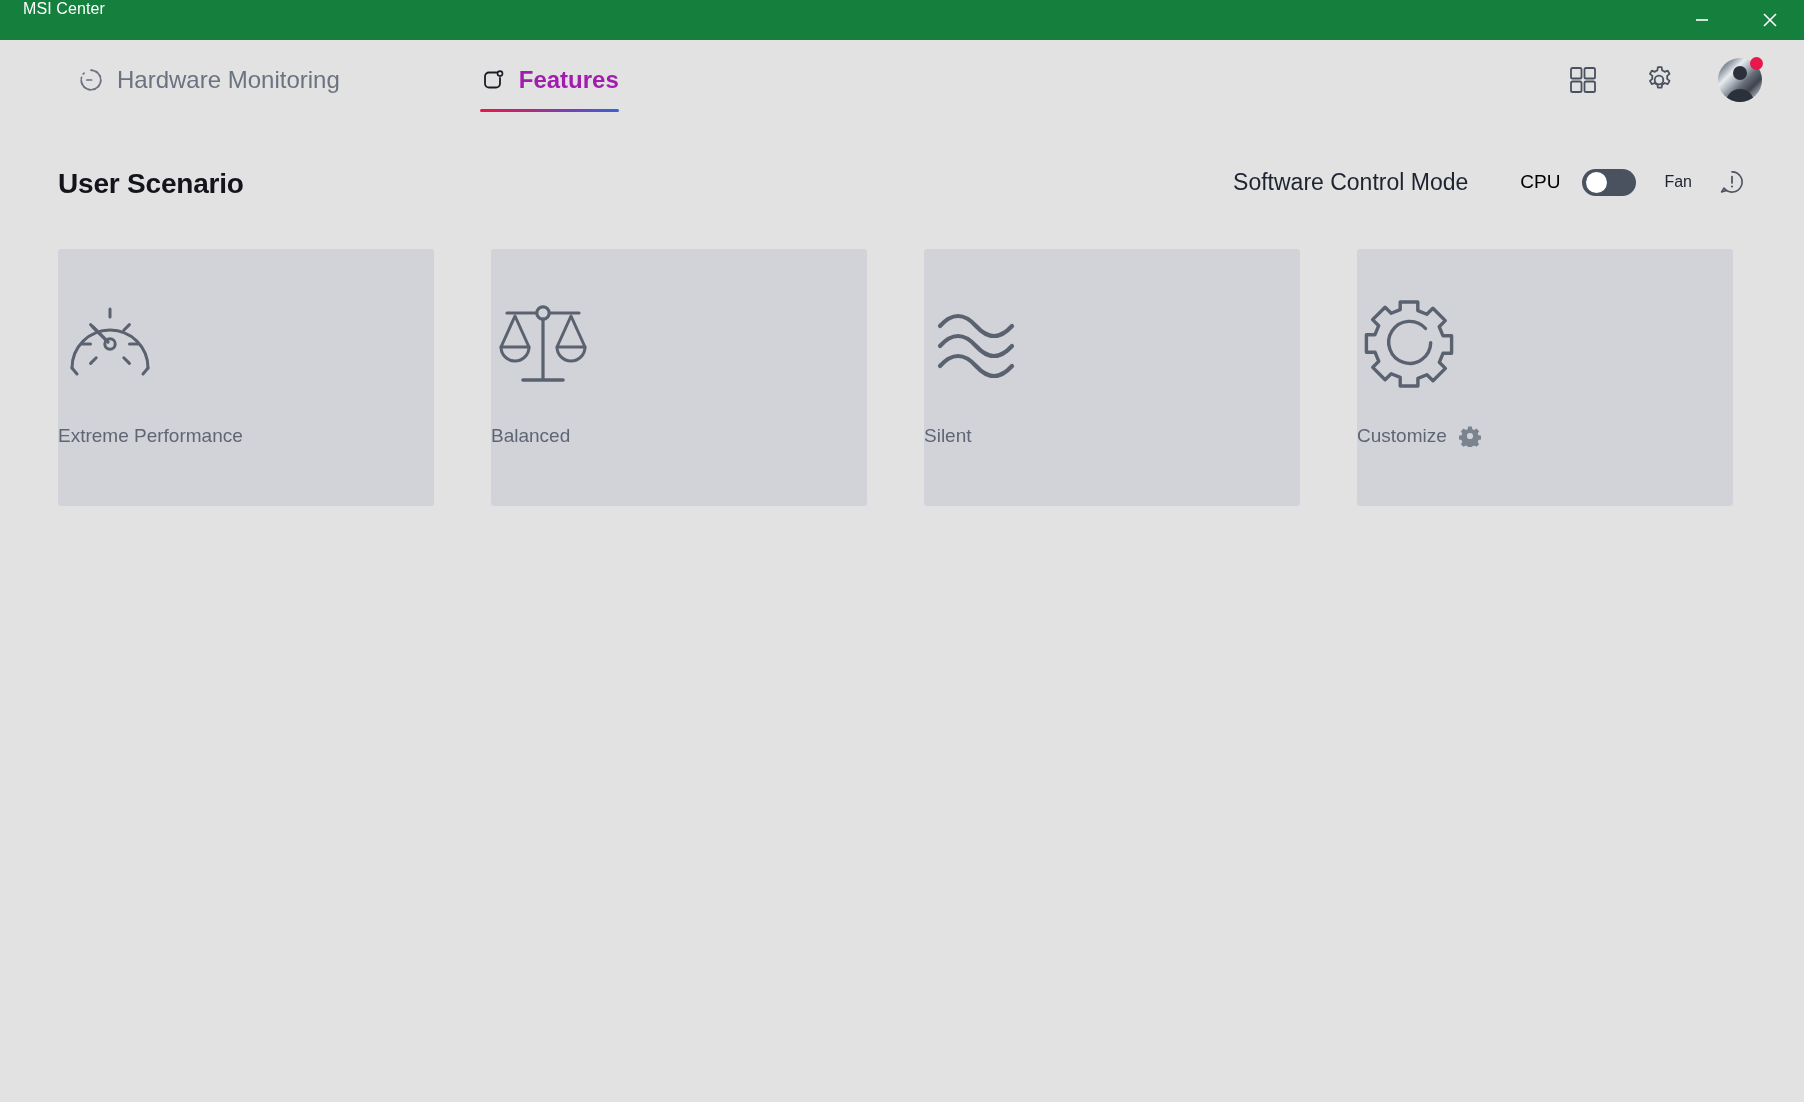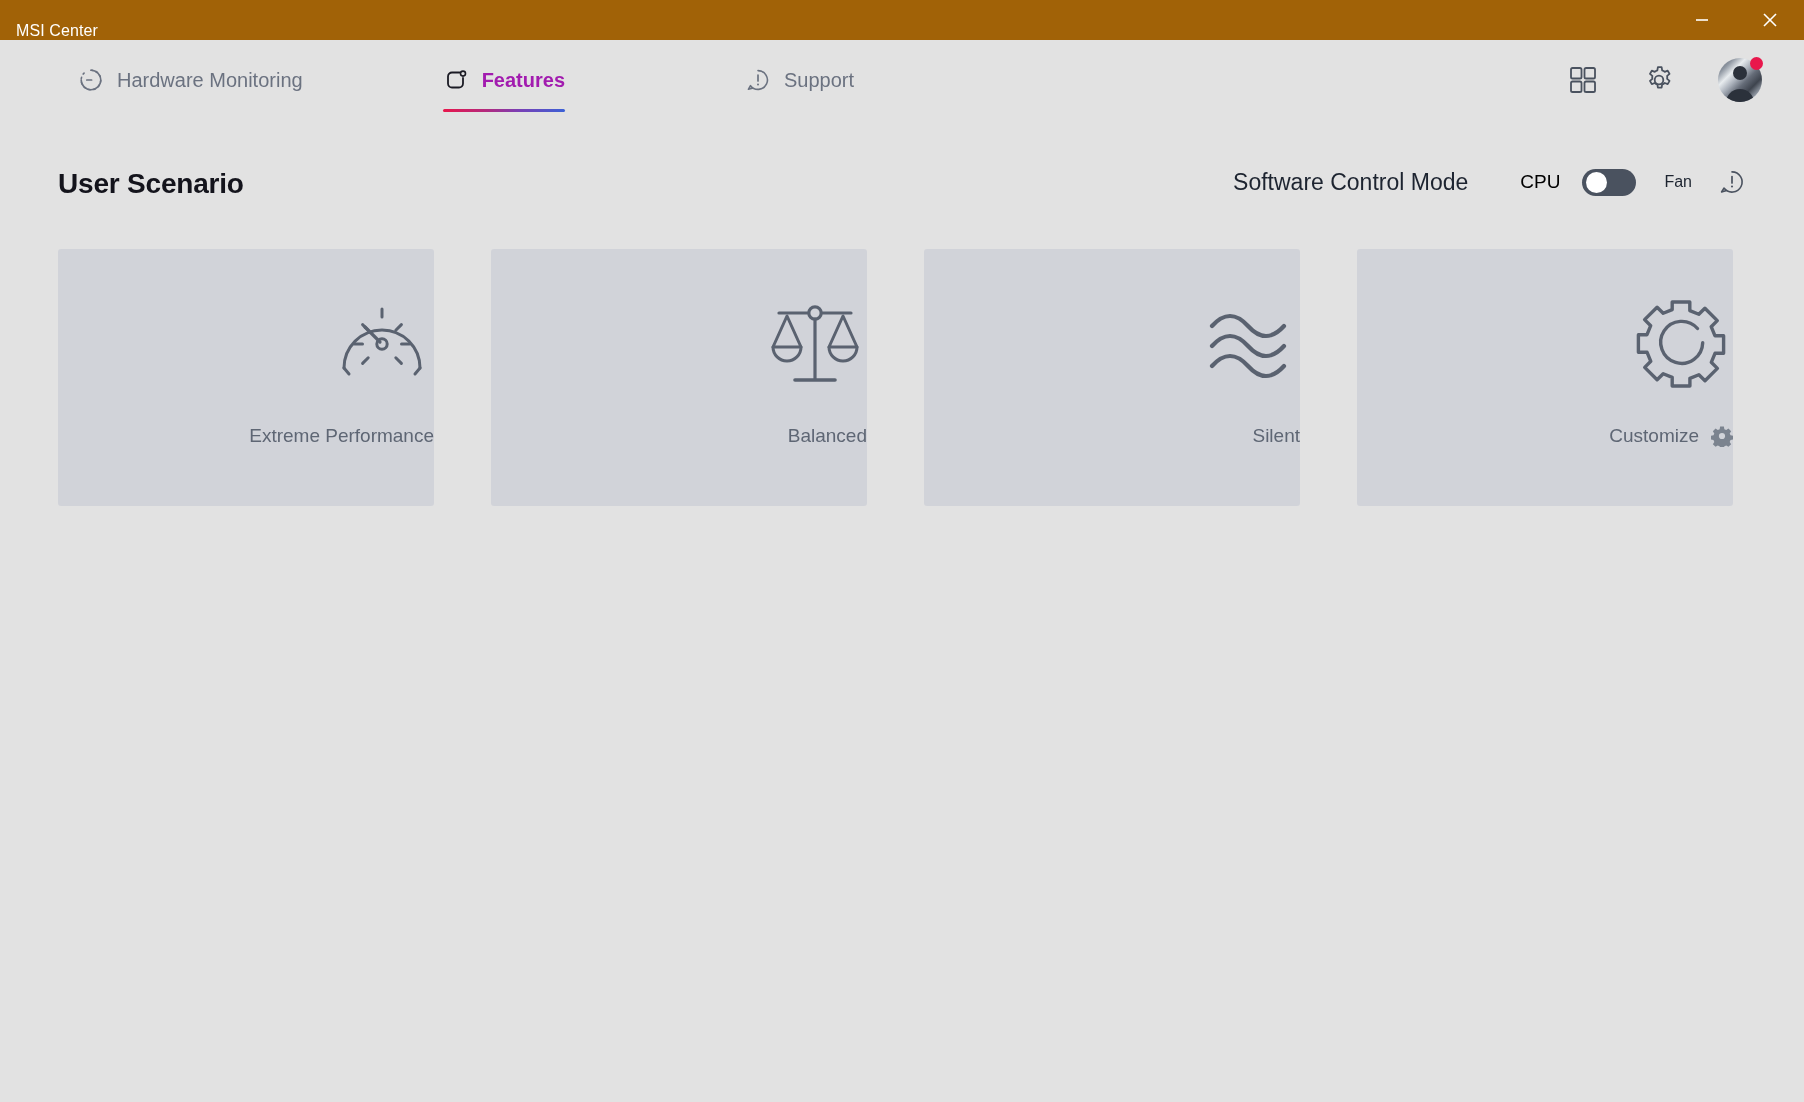--- a/index.html
+++ b/index.html
@@ -12,24 +12,25 @@
   #app {
     position: relative;
     width: 1804px; height: 1102px;
     background: #e2e2e2;
     display: flex; flex-direction: column;
   }
 
   
   .titlebar {
     height: 40px;
-    background: #a16207;
-    display: flex; align-items: flex-end;
+    background: #15803d;
+    display: flex; align-items: flex-start;
     flex: 0 0 40px;
     position: relative;
+    padding-left: 7px;
   }
   .titlebar-text {
     color: #ffffff;
     font-size: 16px;
     margin-left: 16px;
     letter-spacing: 0.1px;
   }
   .win-buttons { margin-left: auto; display: flex; height: 100%; }
   .win-btn {
     width: 68px; height: 40px;
@@ -49,21 +50,21 @@
     padding-left: 78px;
   }
   .nav-tab {
     display: flex; align-items: center; gap: 13px;
     padding: 0 0px;
     position: relative;
     cursor: pointer;
     height: 100%;
   }
   .nav-tab .nav-label {
-    font-size: 20px;
+    font-size: 24px;
     color: #6b7280;
     white-space: nowrap;
   }
   .nav-tab.active .nav-label {
     color: #a21caf;
     font-weight: bold;
   }
   .nav-tab .nav-icon { display: flex; align-items: center; }
   .nav-underline {
     position: absolute;
@@ -142,21 +143,21 @@
   .cards {
     display: flex;
     gap: 57px;
     margin-top: 9px;
   }
   .card {
     width: 376px; height: 257px;
     background: #d1d3d9;
     border-radius: 3px;
     display: flex; flex-direction: column;
-    align-items: flex-end;
+    align-items: flex-start;
     cursor: pointer;
     position: relative;
   }
   .card-icon {
     margin-top: 42px;
     height: 106px;
     display: flex; align-items: center; justify-content: center;
   }
   .card-label {
     margin-top: 28px;
@@ -209,30 +210,20 @@
           <path d="M16.5 5.5 H9 a4 4 0 0 0 -4 4 v7 a4 4 0 0 0 4 4 h7 a4 4 0 0 0 4 -4 V11" stroke="#1b1b24" stroke-width="1.8" stroke-linecap="round"></path>
           <circle cx="20" cy="6.6" r="2.5" stroke="#1b1b24" stroke-width="1.6"></circle>
         </svg>
       </span>
       <span class="nav-label">Features</span>
       <div class="nav-underline"></div>
     </div>
 
     <div class="nav-gap-2"></div>
 
-    <div class="nav-tab">
-      <span class="nav-icon">
-        <svg width="26" height="26" viewBox="0 0 26 26" fill="none">
-          <path d="M13 3.6 a9.4 9.4 0 1 1 -7.5 15.05 L3.4 22.3 l3.9 -1.1" stroke="#6b7280" stroke-width="1.6" stroke-linecap="round" stroke-linejoin="round"></path>
-          <line x1="13" y1="8" x2="13" y2="14" stroke="#6b7280" stroke-width="1.7" stroke-linecap="round"></line>
-          <circle cx="13" cy="17.4" r="1" fill="#6b7280"></circle>
-        </svg>
-      </span>
-      <span class="nav-label">Support</span>
-    </div>
 
     <div class="nav-right">
       <div class="nav-icon-btn">
         <svg width="34" height="34" viewBox="0 0 34 34" fill="none">
           <rect x="5" y="5" width="10.5" height="10.5" rx="1.6" stroke="#4a525f" stroke-width="1.8"></rect>
           <rect x="18.5" y="5" width="10.5" height="10.5" rx="1.6" stroke="#4a525f" stroke-width="1.8"></rect>
           <rect x="5" y="18.5" width="10.5" height="10.5" rx="1.6" stroke="#4a525f" stroke-width="1.8"></rect>
           <rect x="18.5" y="18.5" width="10.5" height="10.5" rx="1.6" stroke="#4a525f" stroke-width="1.8"></rect>
         </svg>
       </div>

